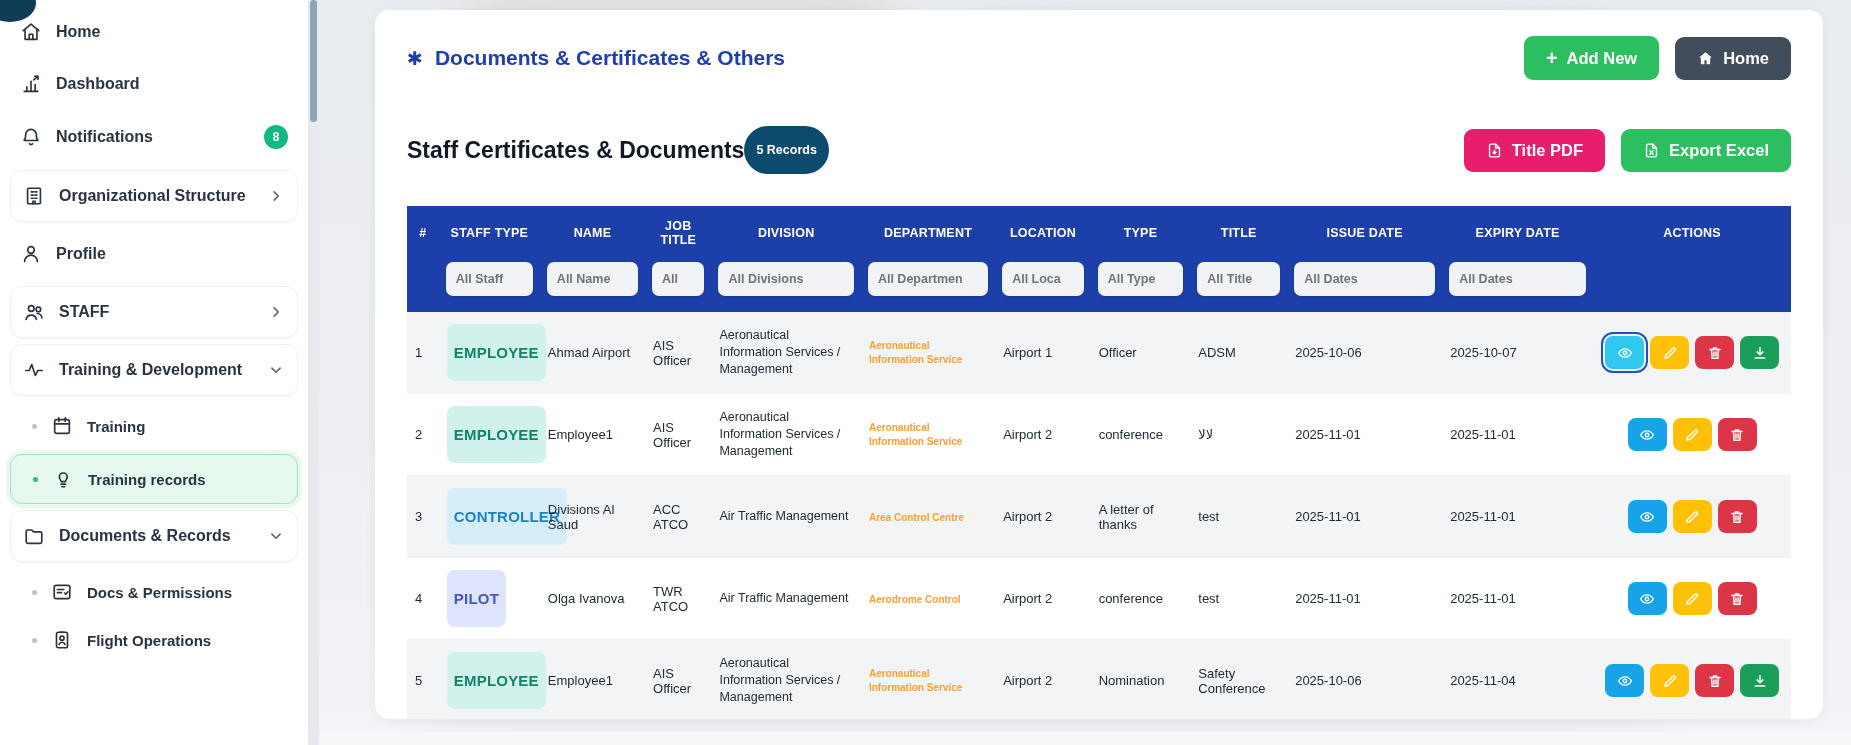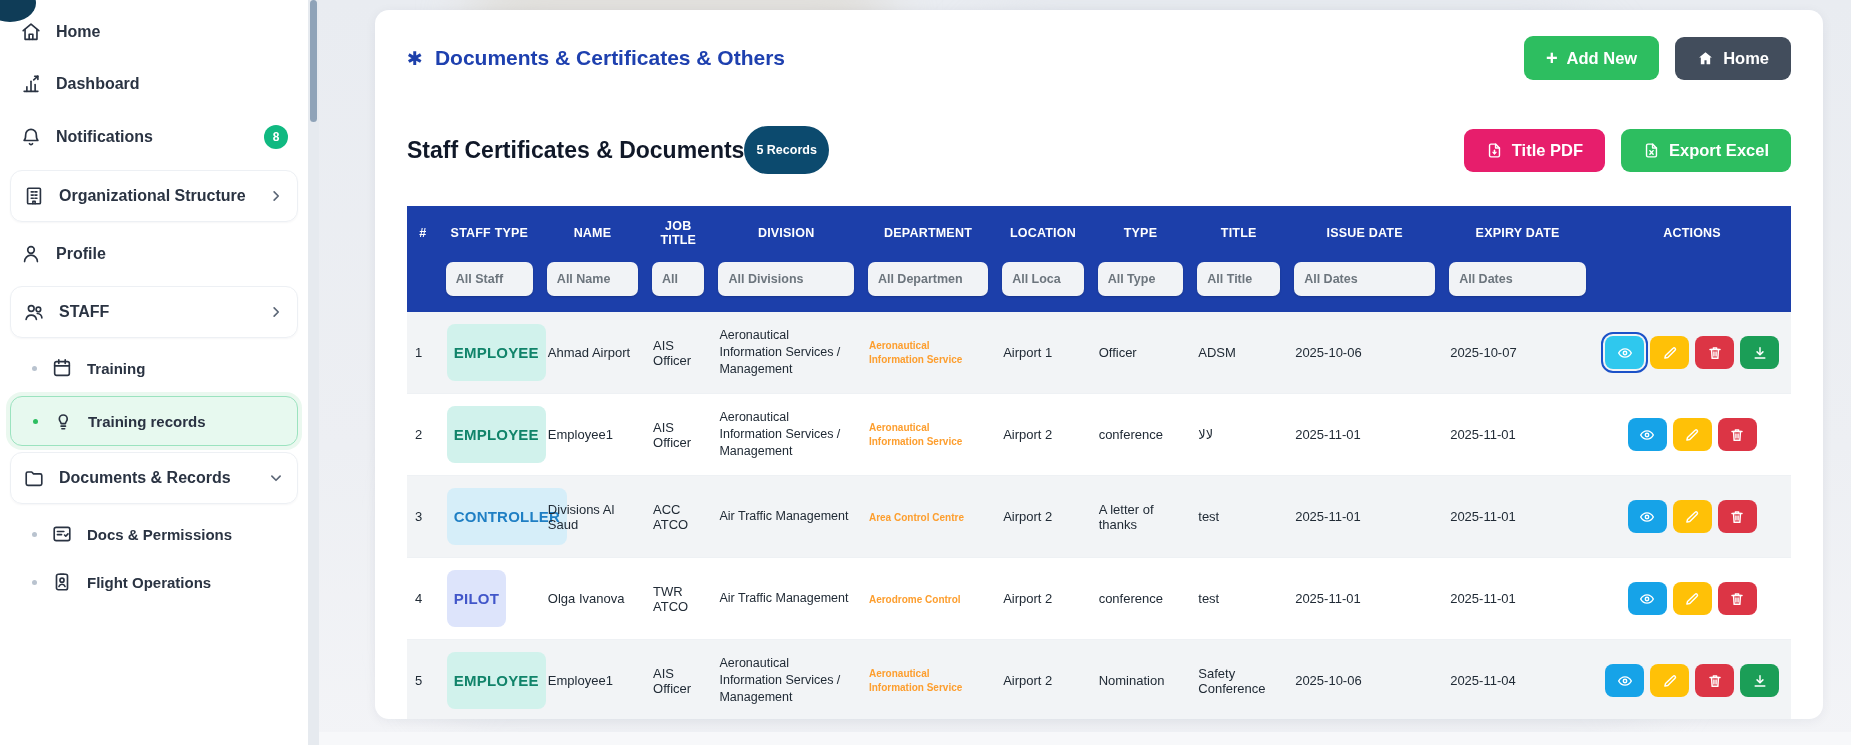--- a/index.html
+++ b/index.html
@@ -144,20 +144,33 @@
               <circle cx="9" cy="8.2" r="3.1"></circle>
               <path d="M3.4 20a5.7 5.7 0 0 1 11.2 0"></path>
               <circle cx="16.8" cy="9.2" r="2.5"></circle>
               <path d="M15.6 13.6a4.9 4.9 0 0 1 5 4.9"></path>
             </svg>
           </span>
           <span class="lbl">STAFF</span>
           <span class="chev">
             <svg viewBox="0 0 24 24" fill="none" stroke="currentColor" stroke-width="2.2" stroke-linecap="round" stroke-linejoin="round">
               <path d="M9.5 6.5 15 12l-5.5 5.5"></path>
+            </svg>
+          </span>
+        </div>
+        <div class="side-item group">
+          <span class="icon">
+            <svg viewBox="0 0 24 24" fill="none" stroke="currentColor" stroke-width="1.8" stroke-linecap="round" stroke-linejoin="round">
+              <path d="M3 12.5h3.8l2.7-6.5 4 12 2.7-5.5H21"></path>
+            </svg>
+          </span>
+          <span class="lbl">Training &amp; Development</span>
+          <span class="chev">
+            <svg viewBox="0 0 24 24" fill="none" stroke="currentColor" stroke-width="2.2" stroke-linecap="round" stroke-linejoin="round">
+              <path d="M6.5 9.5 12 15l5.5-5.5"></path>
             </svg>
           </span>
         </div>
         <div class="side-item subitem">
           <span class="dot"></span>
           <span class="icon">
             <svg viewBox="0 0 24 24" fill="none" stroke="currentColor" stroke-width="1.8" stroke-linecap="round" stroke-linejoin="round">
               <rect x="4" y="5" width="16" height="15" rx="2"></rect>
               <path d="M4 9.6h16"></path>
               <path d="M8.5 3v4M15.5 3v4"></path>

